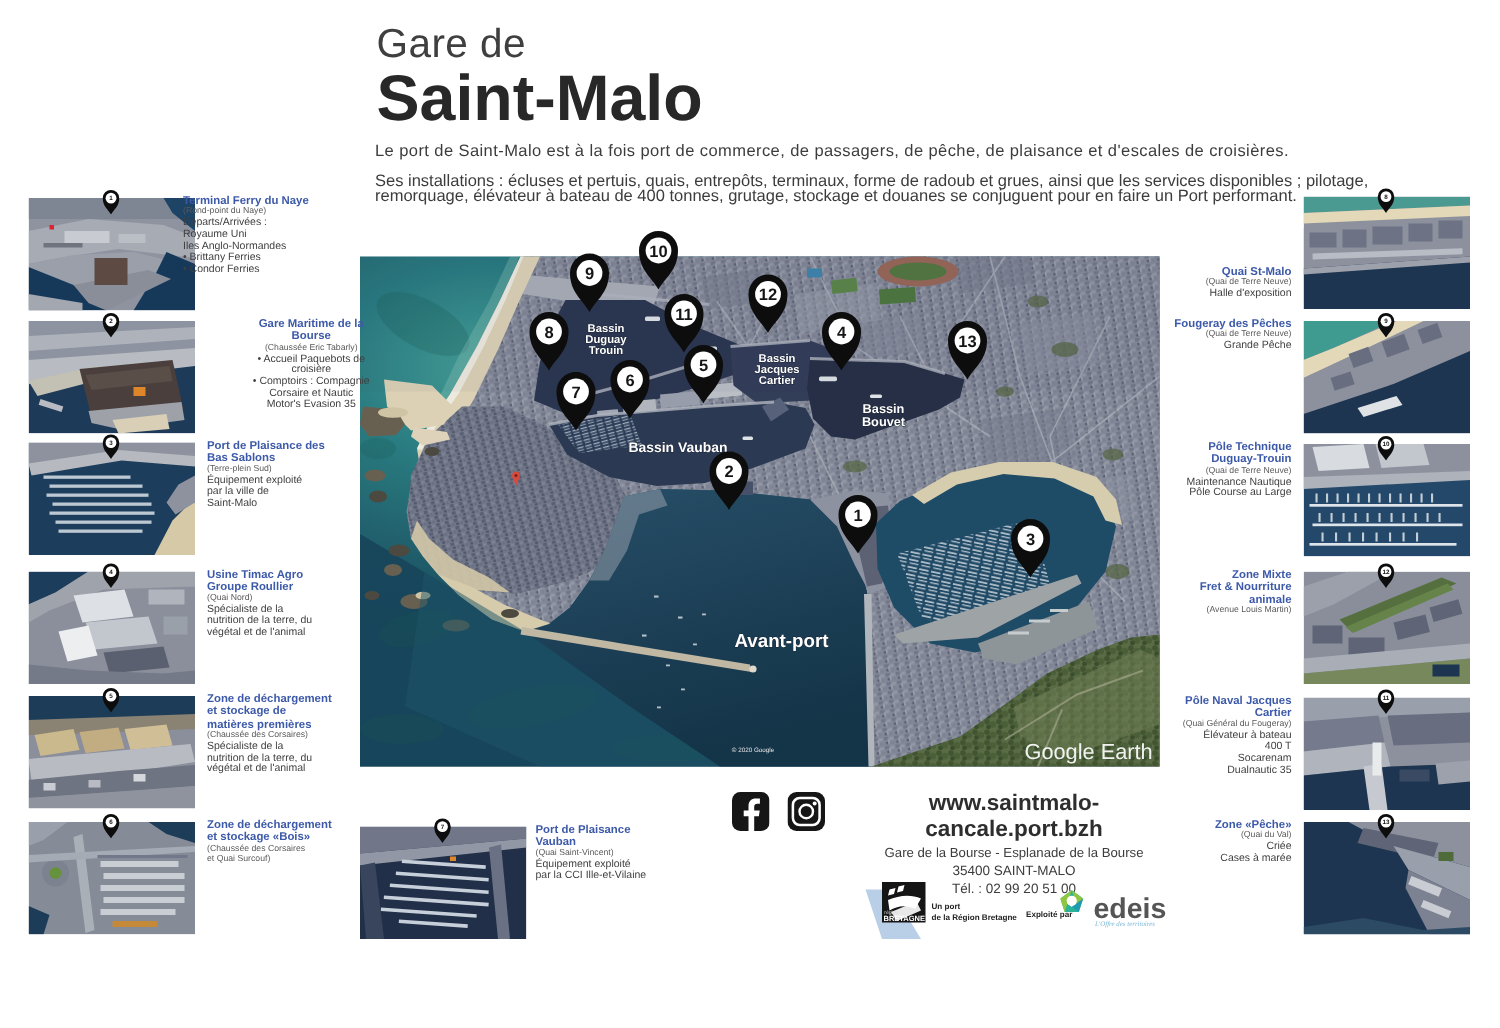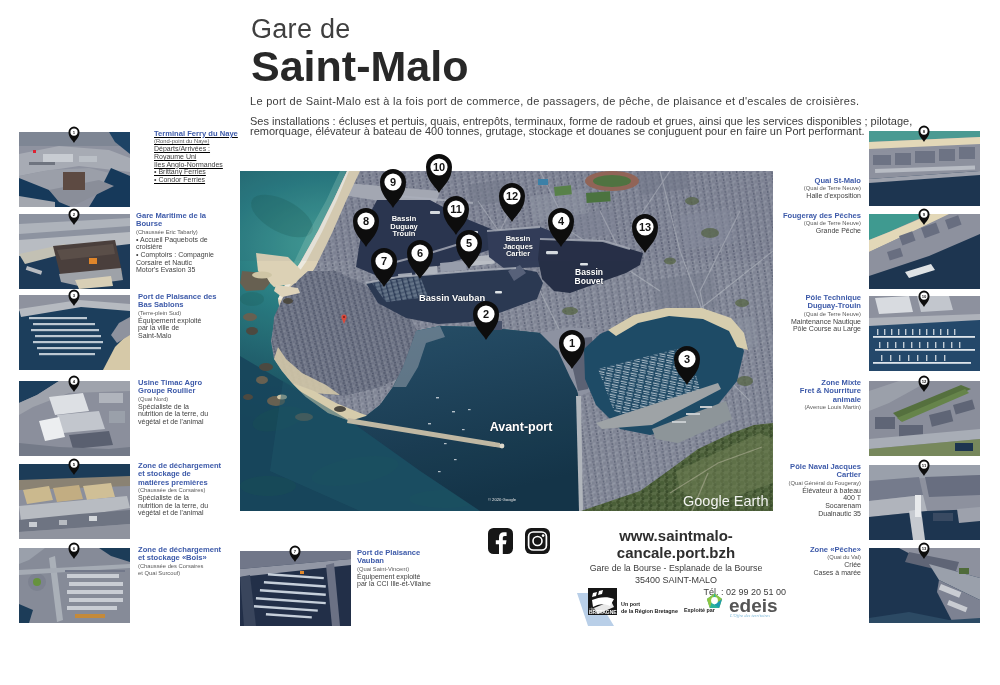--- a/index.html
+++ b/index.html
@@ -320,21 +320,21 @@
       <rect x="10" y="30" width="26" height="3" fill="#6f747f"></rect>
       <rect x="14" y="18" width="3" height="3" fill="#d23"></rect>
     </svg></div>
 <svg class="abs" style="left:66px;top:125px;" width="16" height="18" viewBox="-8 -16 16 18">
     <g transform="translate(0,2)">
       <path d="M0,0 C-1.9,-3.4 -5.5,-5.5 -5.5,-10.9 A5.5,5.5 0 1 1 5.5,-10.9 C5.5,-5.5 1.9,-3.4 0,0 Z" fill="#0d0d0d"></path>
       <circle cx="0" cy="-10.9" r="3.6" fill="#ffffff"></circle>
       <text x="0" y="-9.4" text-anchor="middle" font-family="Liberation Sans,sans-serif" font-size="4.2" font-weight="bold" fill="#151515">1</text>
     </g>
   </svg>
-<div class="abs " style="left:154px;top:130px;width:105px;text-decoration:underline;">
+<div class="abs " style="left:122px;top:130px;width:105px;">
 <div class="itm-t">Terminal Ferry du Naye</div>
 <div class="itm-p">(Rond-point du Naye)</div>
 <div class="itm-b">Départs/Arrivées :<br>Royaume Uni<br>Iles Anglo-Normandes<br>• Brittany Ferries<br>• Condor Ferries</div>
 </div>
 <div class="photo" style="left:19px;top:214px;"><svg width="111" height="75" viewBox="0 0 111 75" preserveAspectRatio="none">
       <rect width="111" height="75" fill="#1d3a58"></rect>
       <rect width="111" height="26" fill="#8d93a0"></rect>
       <path d="M0,10 L111,4 L111,12 L0,20 Z" fill="#aeb3bb"></path>
       <path d="M0,26 L111,18 L111,30 L60,36 L0,42 Z" fill="#b8bcc2"></path>
       <path d="M0,40 L46,30 L52,38 L6,50 Z" fill="#c3c1b4"></path>
@@ -345,21 +345,21 @@
       <rect x="8" y="52" width="16" height="4" fill="#b8bcc2" transform="rotate(18 8 52)"></rect>
       <rect x="70" y="44" width="8" height="6" fill="#e0862a"></rect>
     </svg></div>
 <svg class="abs" style="left:66px;top:207px;" width="16" height="18" viewBox="-8 -16 16 18">
     <g transform="translate(0,2)">
       <path d="M0,0 C-1.9,-3.4 -5.5,-5.5 -5.5,-10.9 A5.5,5.5 0 1 1 5.5,-10.9 C5.5,-5.5 1.9,-3.4 0,0 Z" fill="#0d0d0d"></path>
       <circle cx="0" cy="-10.9" r="3.6" fill="#ffffff"></circle>
       <text x="0" y="-9.4" text-anchor="middle" font-family="Liberation Sans,sans-serif" font-size="4.2" font-weight="bold" fill="#151515">2</text>
     </g>
   </svg>
-<div class="abs " style="left:136px;top:212px;width:105px;">
+<div class="abs " style="left:155px;top:212px;width:105px;text-align:center;">
 <div class="itm-t">Gare Maritime de la<br>Bourse</div>
 <div class="itm-p">(Chaussée Eric Tabarly)</div>
 <div class="itm-b">• Accueil Paquebots de<br>croisière<br>• Comptoirs : Compagnie<br>Corsaire et Nautic<br>Motor's Evasion 35</div>
 </div>
 <div class="photo" style="left:19px;top:295px;"><svg width="111" height="75" viewBox="0 0 111 75" preserveAspectRatio="none">
       <rect width="111" height="75" fill="#1c3e5c"></rect>
       <path d="M0,0 L111,0 L111,10 L60,6 L0,16 Z" fill="#8e929e"></path>
       <path d="M0,14 L60,5 L111,9 L111,16 L62,12 L2,22 Z" fill="#b6bac0"></path>
       <g fill="#bcc8d2">
         <rect x="10" y="22" width="58" height="2.2"></rect>
@@ -691,21 +691,21 @@
 <svg class="abs" style="left:525px;top:528px;" width="25" height="26" viewBox="0 0 25 26">
     <rect width="25" height="26" rx="6" fill="#161616"></rect>
     <rect x="3.6" y="4" width="17.8" height="18" rx="4.6" fill="none" stroke="#ffffff" stroke-width="1.7"></rect>
     <circle cx="12.5" cy="13" r="4.5" fill="none" stroke="#ffffff" stroke-width="1.6"></circle>
     <circle cx="18.1" cy="7.6" r="1.35" fill="#ffffff"></circle>
   </svg>
 <div class="abs" style="left:566px;top:527px;width:220px;text-align:center;">
     <div style="font-size:15px;font-weight:700;color:#2e2e2e;">www.saintmalo-cancale.port.bzh</div>
     <div style="font-size:8.8px;color:#3c3c3c;margin-top:2px;">Gare de la Bourse - Esplanade de la Bourse</div>
     <div style="font-size:9px;color:#3c3c3c;margin-top:2px;">35400 SAINT-MALO</div>
-    <div style="font-size:9px;color:#3c3c3c;margin-top:2px;text-align:right;">Tél. : 02 99 20 51 00</div>
+    <div style="font-size:9px;color:#3c3c3c;margin-top:2px;">Tél. : 02 99 20 51 00</div>
   </div>
 <svg class="abs" style="left:574px;top:586px;" width="115" height="44" viewBox="0 0 115 44">
     <path d="M3,7 L20,7 L40,40 L14,40 Z" fill="#b9cfe8"></path>
     <rect x="14" y="2" width="29" height="27" fill="#151515"></rect>
     <path d="M19,7 L23,6 L22,10 L18,11 Z" fill="#ffffff"></path>
     <path d="M25,5 L29,4 L28,8 L24,9 Z" fill="#ffffff"></path>
     <path d="M18,14 C25,11 33,10 40,13 L36,20 C30,17 24,18 19,21 Z" fill="#ffffff"></path>
     <path d="M20,22 L37,15 L40,21 L24,28 Z" fill="#ffffff" opacity="0.9"></path>
     <text x="15.5" y="23.5" font-size="3.4" fill="#dddddd" font-family="Liberation Sans,sans-serif">région</text>
     <text x="15" y="28" font-size="5" font-weight="bold" fill="#ffffff" font-family="Liberation Sans,sans-serif">BRETAGNE</text>

